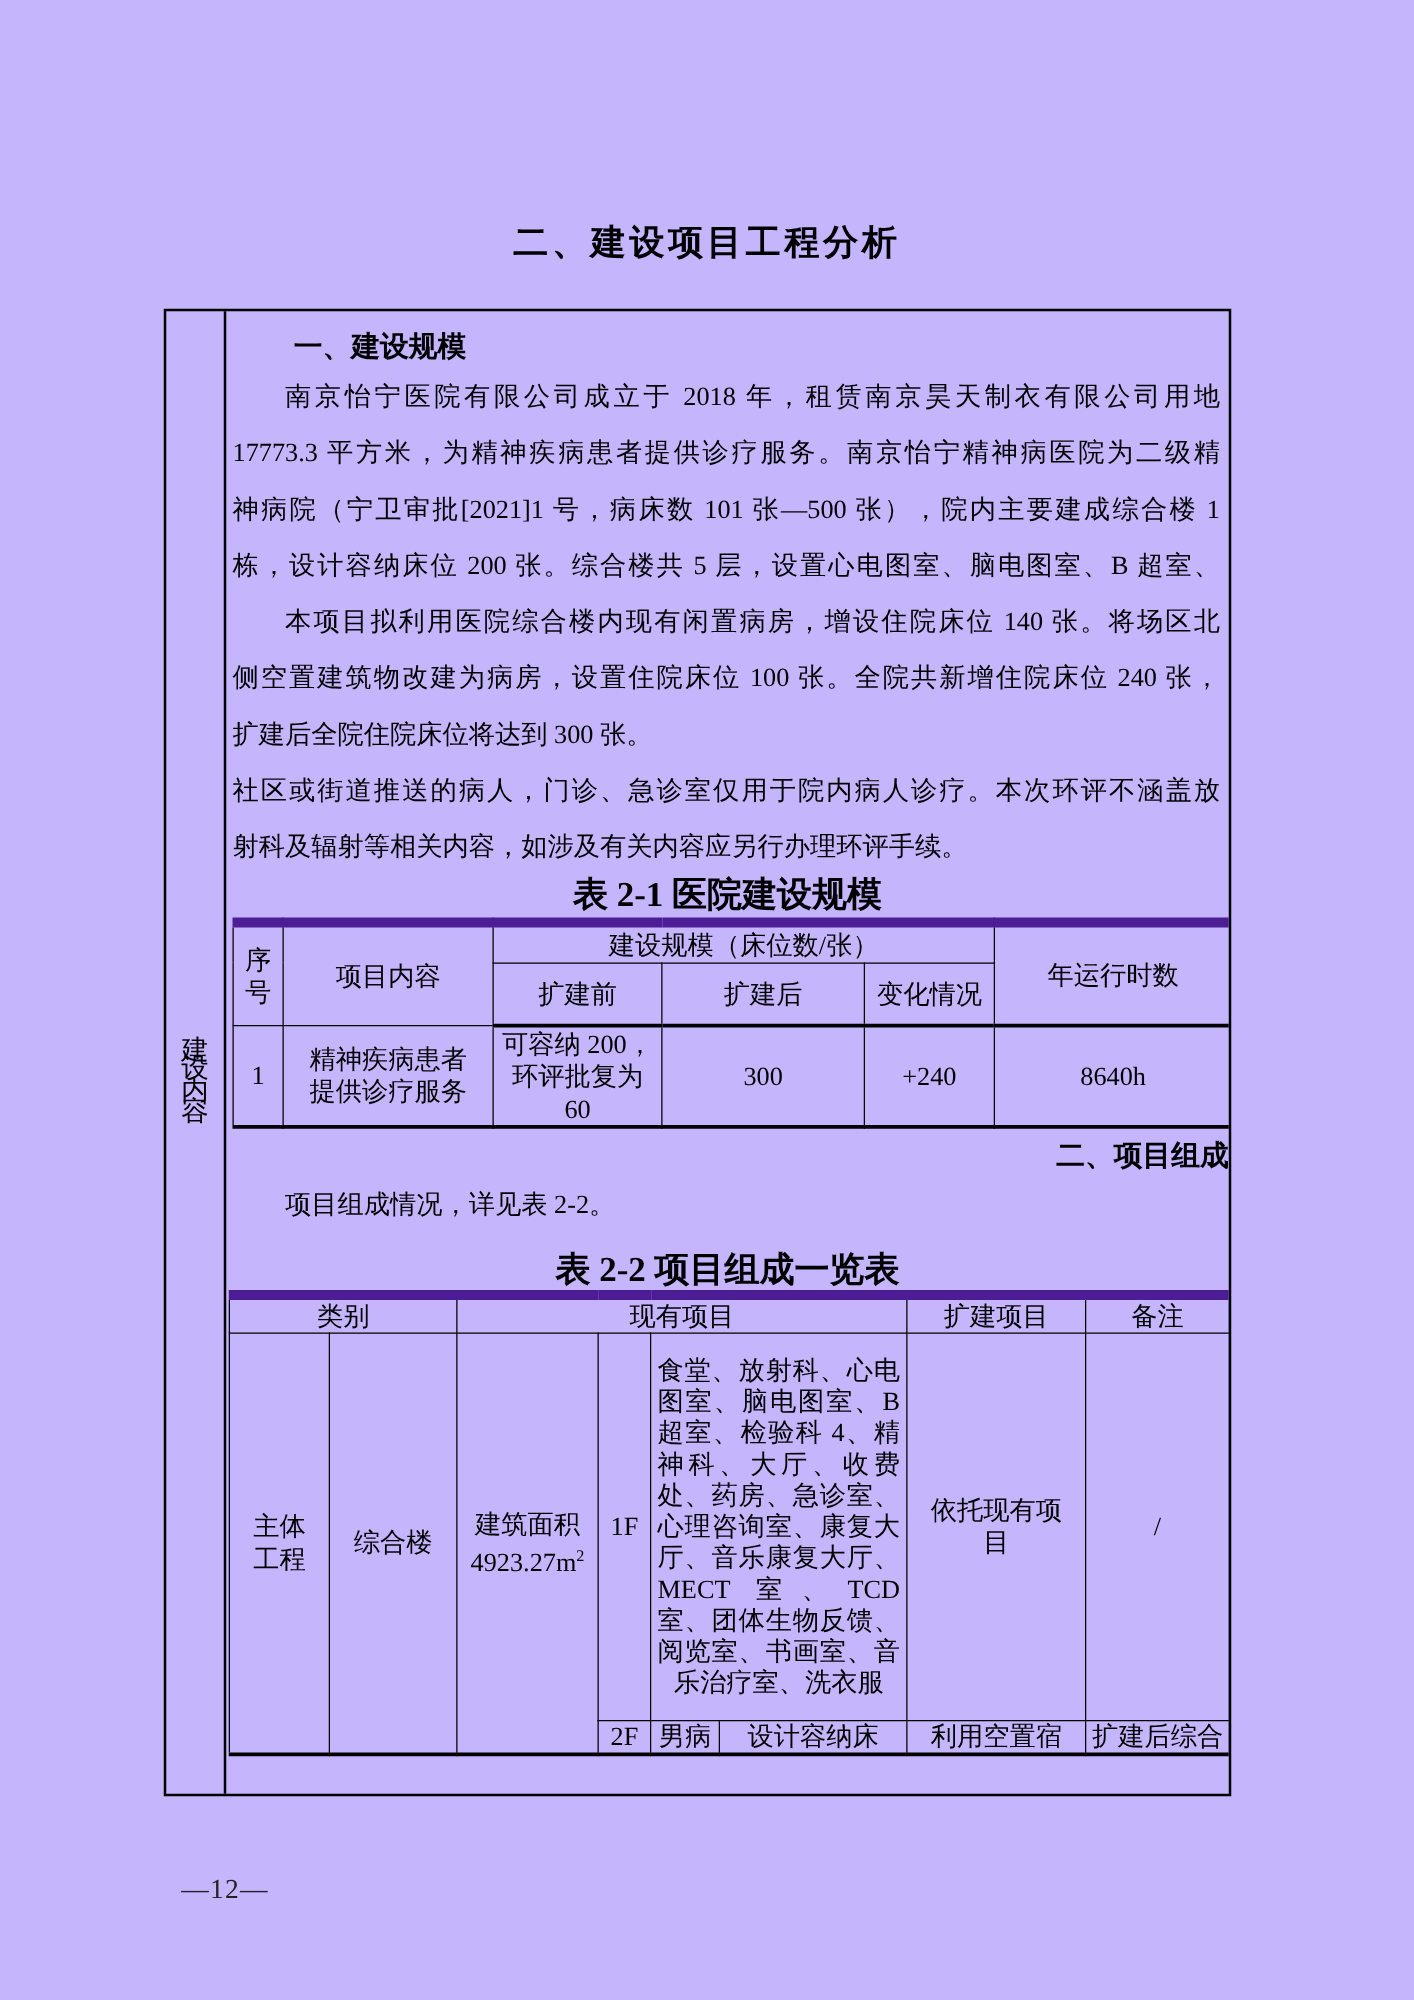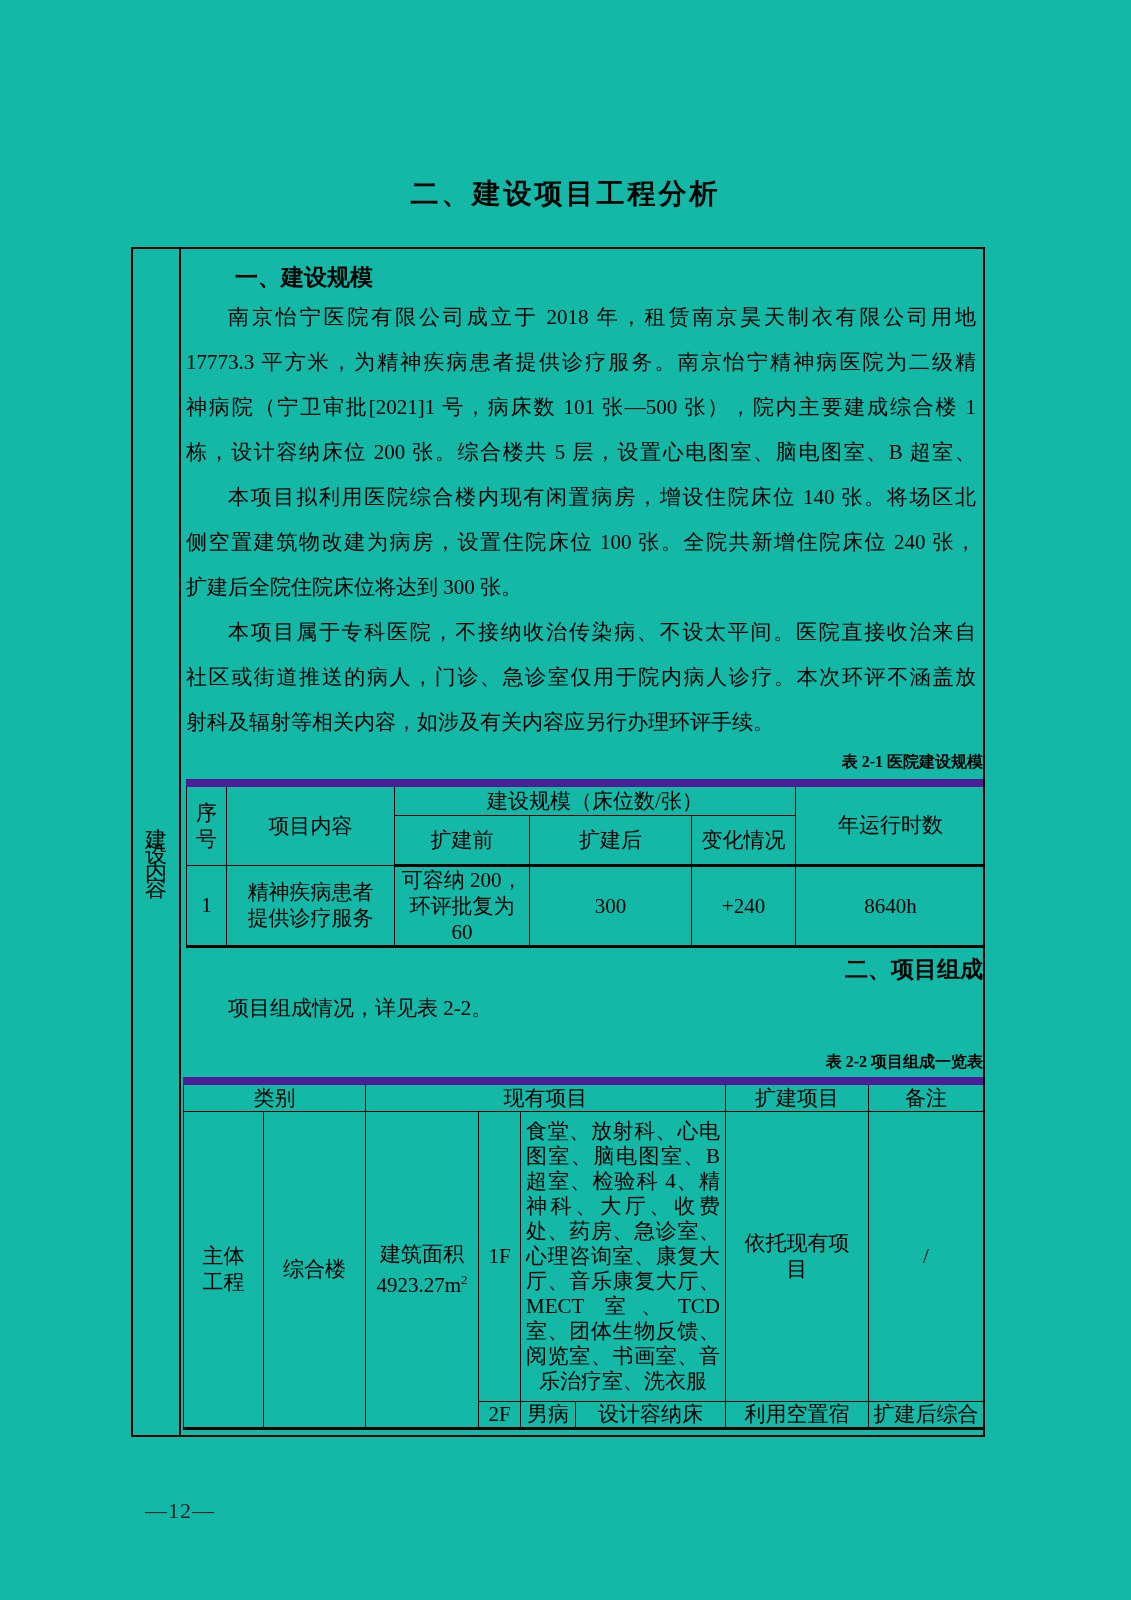--- a/index.html
+++ b/index.html
@@ -1,20 +1,20 @@
 <!DOCTYPE html>
 <html><head>
 <meta charset="utf-8">
 <style>
   * { box-sizing: border-box; }
   body { margin: 0; background: #fff; }
   .page {
     position: relative;
     width: 1131px; height: 1600px;
-    background: #14b8a6;
+    background: #c4b5fd;
     color: #111;
     font-family: "Liberation Serif", "DejaVu Serif", serif;
     overflow: hidden;
   }
   .doc-title {
     position: absolute; top: 175px; left: 0; width: 1131px;
     text-align: center;
     font-family: "Liberation Sans", "DejaVu Sans", sans-serif;
     font-weight: bold; font-size: 28px; letter-spacing: 3px; color: #000;
   }
@@ -46,22 +46,22 @@
     height: 45px; line-height: 45px;
     padding: 0 7px 0 5px;
     font-size: 21px; color: #000;
     text-align: justify; text-align-last: justify;
     text-justify: inter-character;
     overflow: hidden; white-space: nowrap;
   }
   .pline.pfirst { text-indent: 2em; }
   .pline.pend  { text-align-last: left; }
   .tbl-caption {
-    height: 34px; line-height: 34px; text-align: right;
-    font-weight: bold; font-size: 16px; color: #000;
+    height: 34px; line-height: 34px; text-align: center;
+    font-weight: bold; font-size: 28px; color: #000;
   }
   .tbl-caption.t2 { margin-top: 16px; height: 30px; line-height: 30px; }
   table.doc-table {
     border-collapse: collapse; table-layout: fixed;
     border-top: 8px solid #4c1d95; border-bottom: 3px solid #000;
     font-size: 21px; color: #000;
   }
   table.doc-table td {
     border: 1px solid #000;
     text-align: center; vertical-align: middle;
@@ -73,21 +73,21 @@
   #table1 td.hsep { border-bottom: 3px solid #000; }
   #table1 tr.hr1 td { height: 32px; }
   #table1 tr.hr2 td { height: 50px; }
   #table1 tr.dr  td { height: 78px; line-height: 26px; }
   #table2 tr.h2r td { height: 30px; }
   #table2 tr.f1r td { height: 252px; }
   #table2 tr.f2r td { height: 25px; line-height: 25px; }
   #table2 td.rooms {
     text-align: justify; text-align-last: center;
     text-justify: inter-character;
-    line-height: 25px; padding: 7px 5px;
+    line-height: 25px; padding: 17px 5px;
   }
   #table2 td.narrow { padding: 0 14px; line-height: 26px; }
   #table2 td.wrapnarrow { padding: 0 14px; line-height: 26px; }
   .page-number {
     position: absolute; left: 145px; top: 1498px;
     font-size: 22px; color: #222; letter-spacing: 1px;
   }
   sup { font-size: 13px; }
 </style>
 </head>
@@ -109,21 +109,20 @@
 
       <div class="pline pfirst">南京怡宁医院有限公司成立于 2018 年，租赁南京昊天制衣有限公司用地</div>
       <div class="pline">17773.3 平方米，为精神疾病患者提供诊疗服务。南京怡宁精神病医院为二级精</div>
       <div class="pline">神病院（宁卫审批[2021]1 号，病床数 101 张—500 张），院内主要建成综合楼 1</div>
       <div class="pline">栋，设计容纳床位 200 张。综合楼共 5 层，设置心电图室、脑电图室、B 超室、</div>
 
       <div class="pline pfirst">本项目拟利用医院综合楼内现有闲置病房，增设住院床位 140 张。将场区北</div>
       <div class="pline">侧空置建筑物改建为病房，设置住院床位 100 张。全院共新增住院床位 240 张，</div>
       <div class="pline pend">扩建后全院住院床位将达到 300 张。</div>
 
-      <div class="pline pfirst">本项目属于专科医院，不接纳收治传染病、不设太平间。医院直接收治来自</div>
       <div class="pline">社区或街道推送的病人，门诊、急诊室仅用于院内病人诊疗。本次环评不涵盖放</div>
       <div class="pline pend">射科及辐射等相关内容，如涉及有关内容应另行办理环评手续。</div>
 
       <div class="tbl-caption">表 2-1 医院建设规模</div>
 
       <table class="doc-table" id="table1">
         <colgroup>
           <col style="width:40px">
             <col style="width:168px">
             <col style="width:135px">

